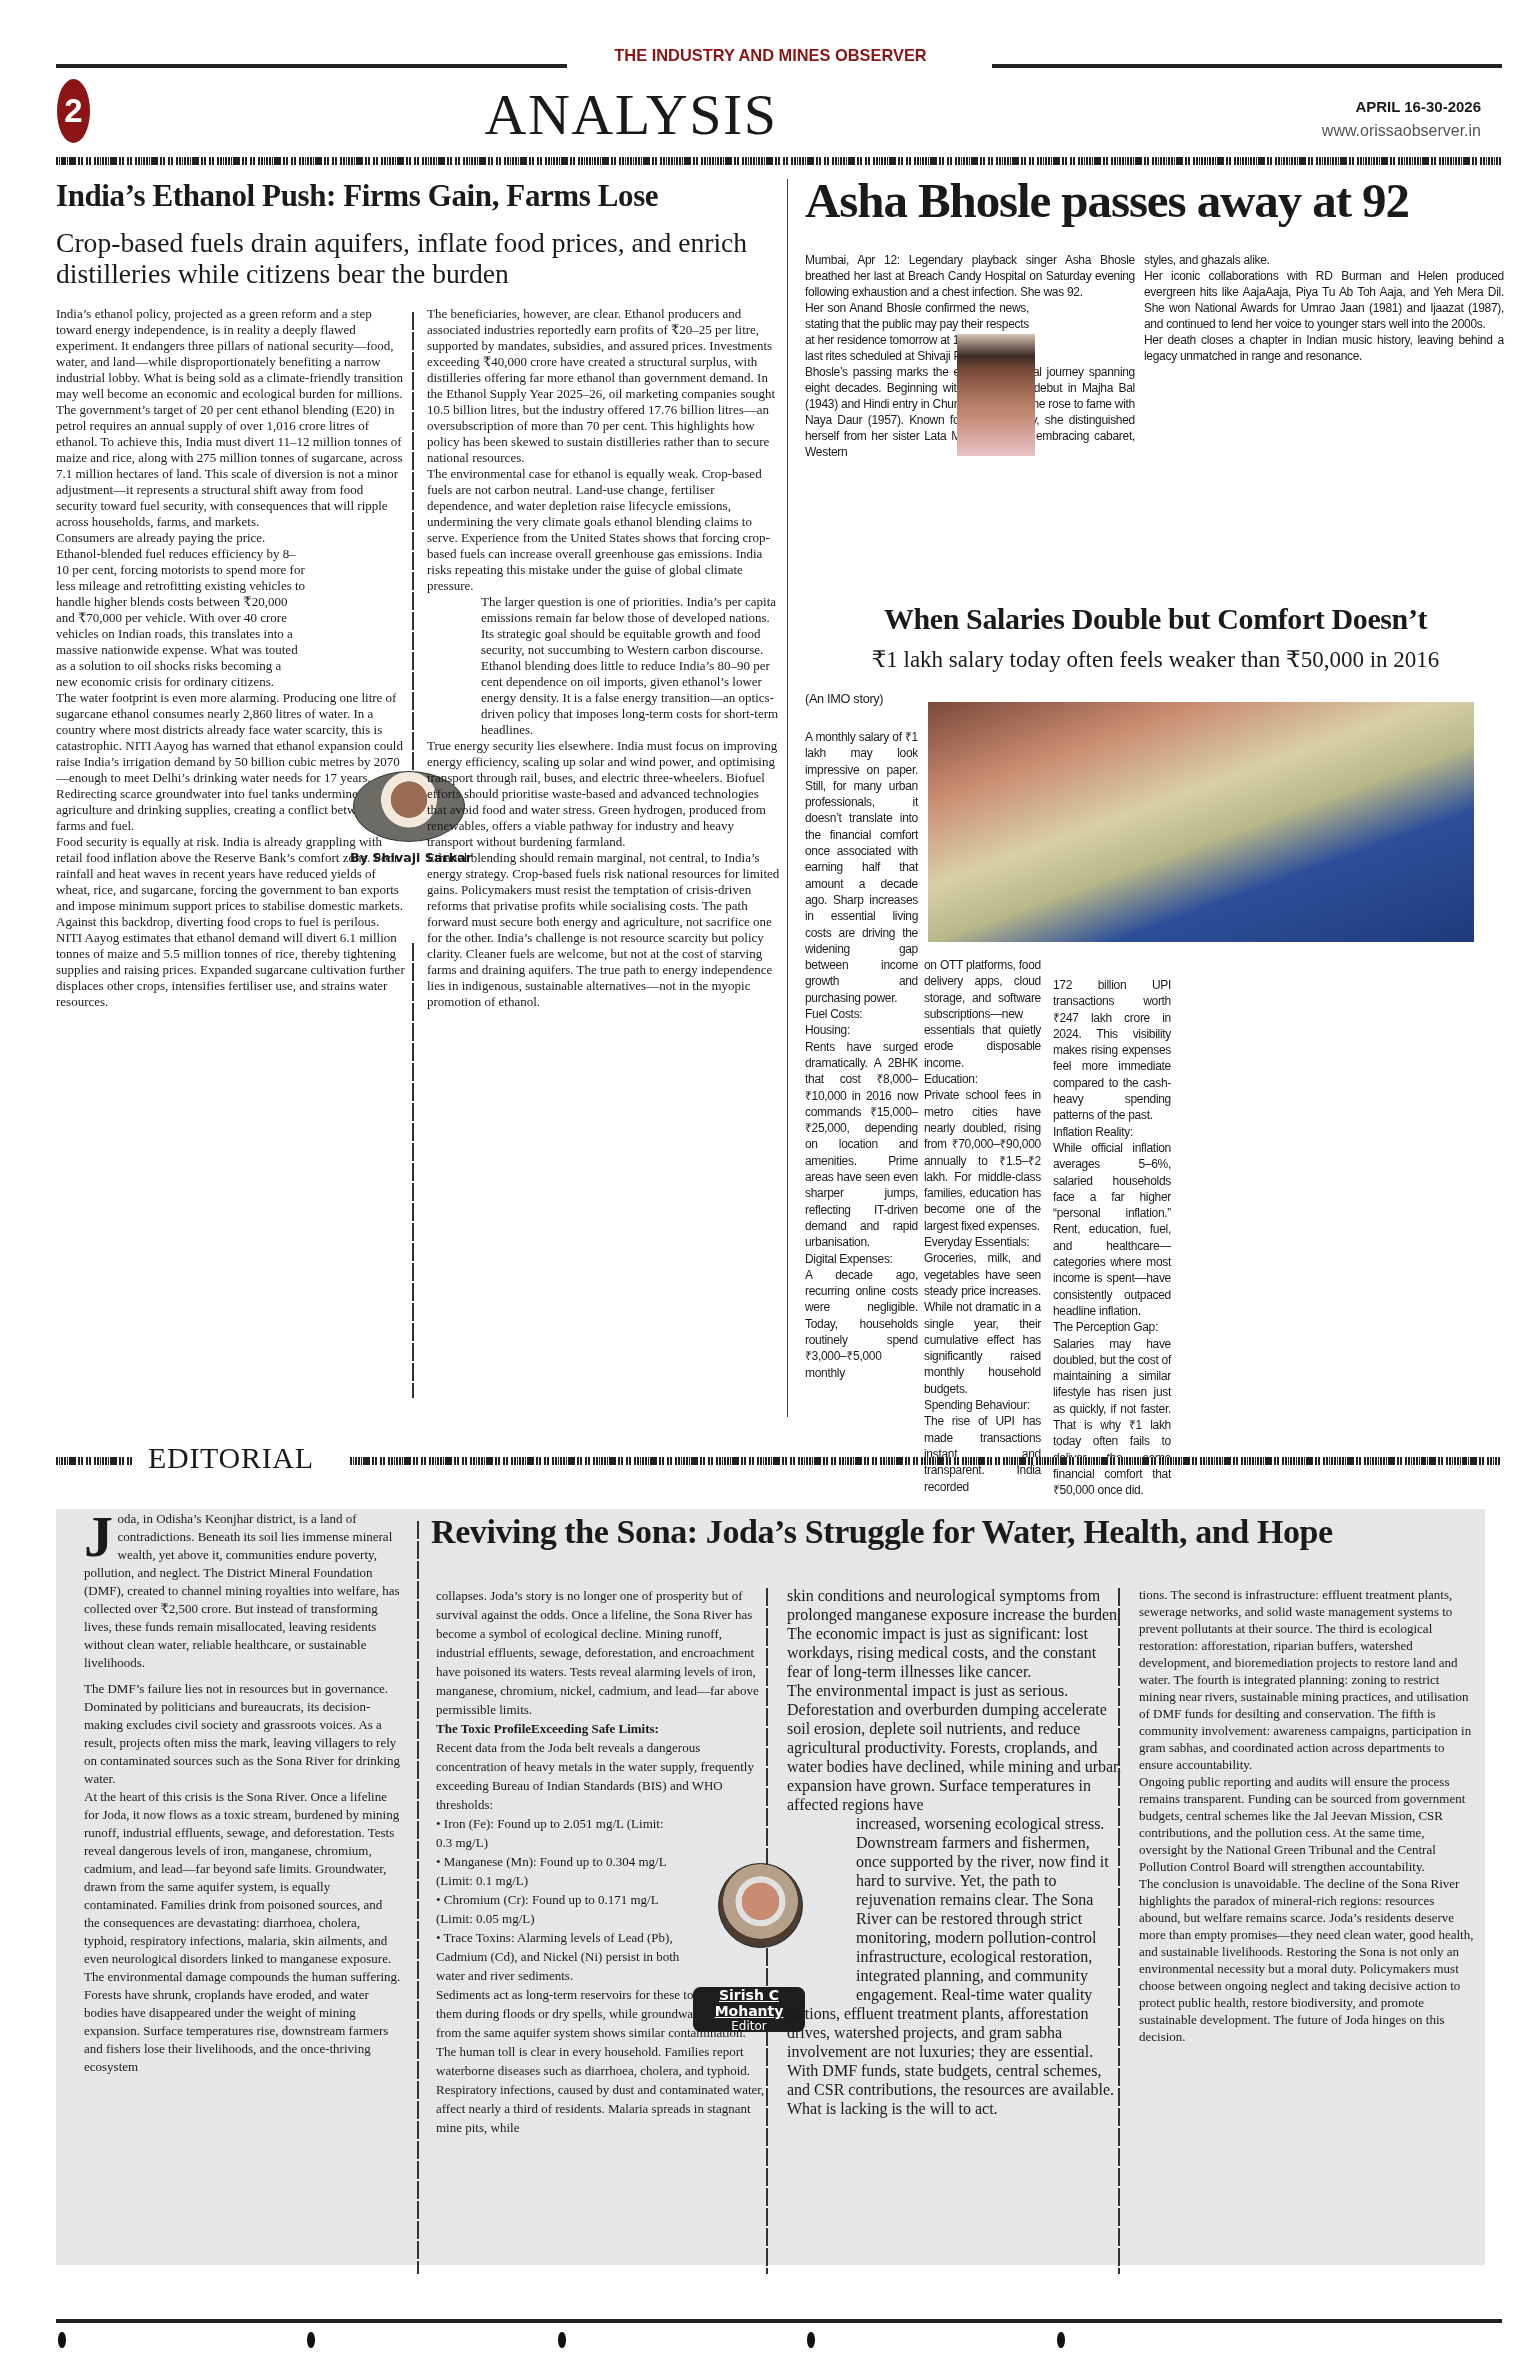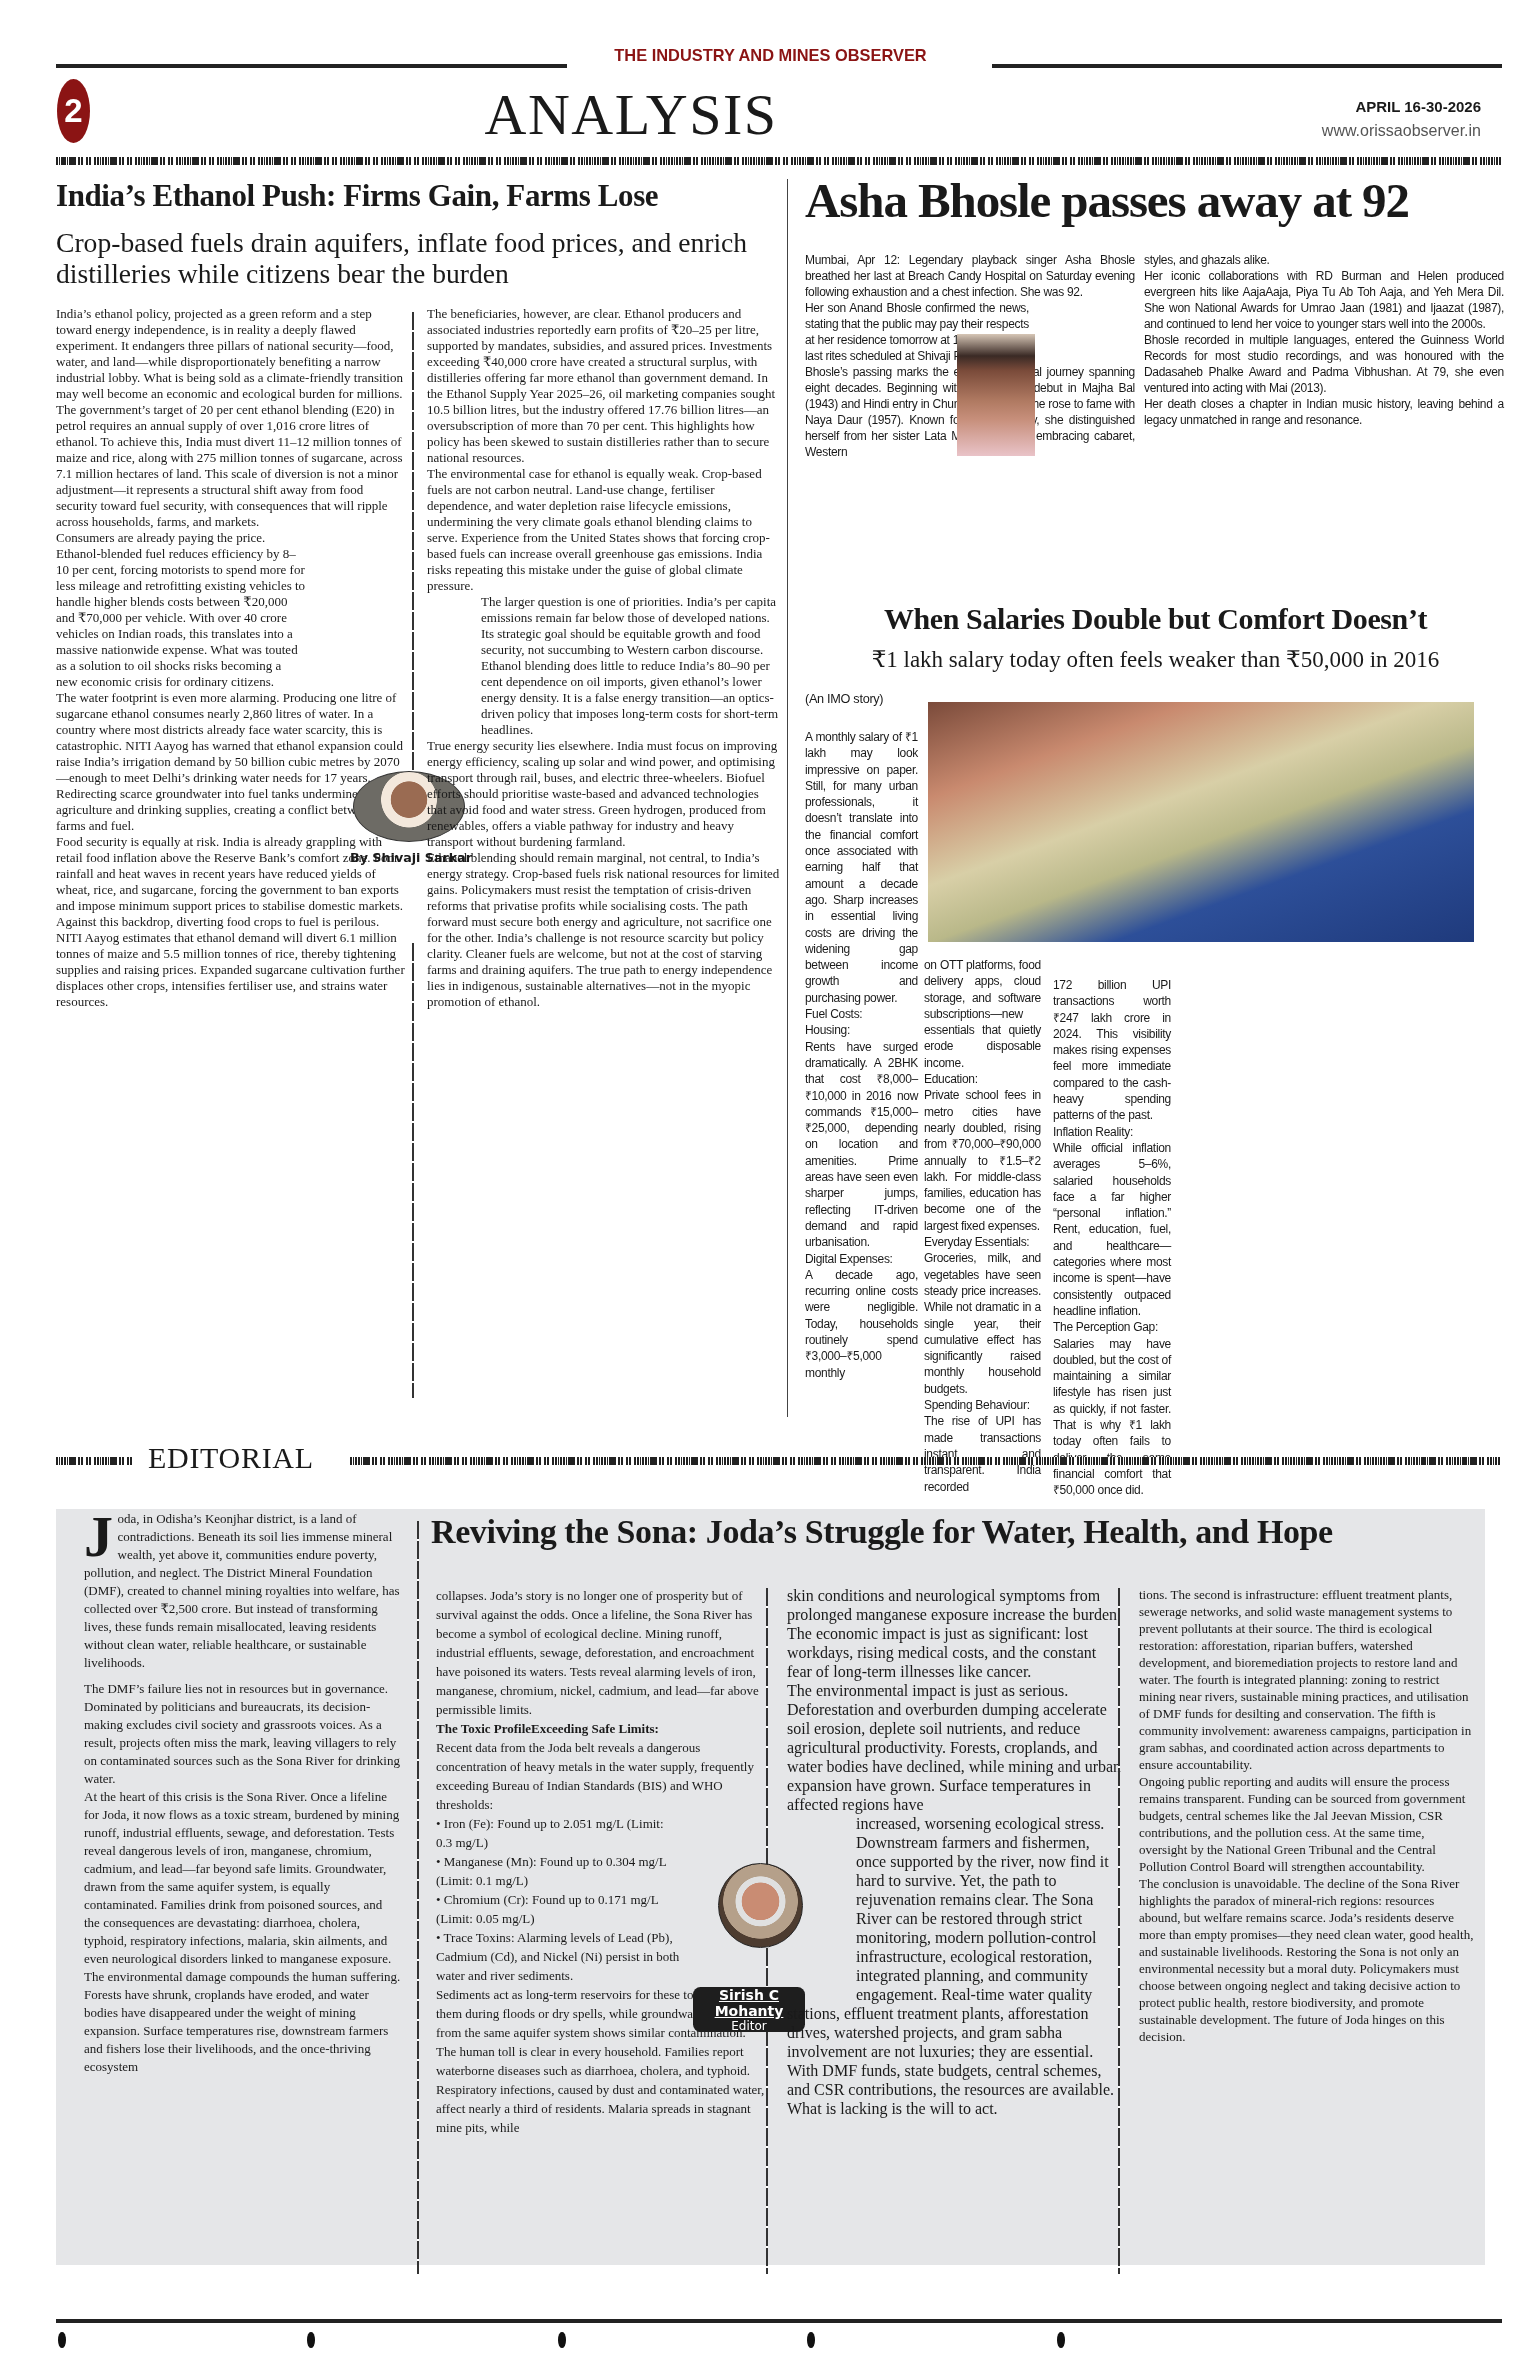--- a/index.html
+++ b/index.html
@@ -75,21 +75,20 @@
 <h1 class="abs headline-asha">Asha Bhosle passes away at 92</h1>
 <div class="col" style="left:805px;top:252px;width:330px;text-align:justify;font-family:'Liberation Sans',sans-serif;font-size:12px;line-height:16px;letter-spacing:-0.3px;">
   <p>Mumbai, Apr 12: Legendary playback singer Asha Bhosle breathed her last at Breach Candy Hospital on Saturday evening following exhaustion and a chest infection. She was 92.</p>
   <p style="width:224px;">Her son Anand Bhosle confirmed the news, stating that the public may pay their respects at her residence tomorrow at 11 am, with the last rites scheduled at Shivaji Park at 4 pm.</p>
   <p>Bhosle’s passing marks the end of a musical journey spanning eight decades. Beginning with her Marathi debut in Majha Bal (1943) and Hindi entry in Chunariya (1948), she rose to fame with Naya Daur (1957). Known for her versatility, she distinguished herself from her sister Lata Mangeshkar by embracing cabaret, Western</p>
 </div>
 <div class="abs asha-photo" style="left:957px;top:334px;width:78px;height:122px;"></div>
 <div class="col" style="left:1144px;top:252px;width:360px;text-align:justify;font-family:'Liberation Sans',sans-serif;font-size:12px;line-height:16px;letter-spacing:-0.3px;">
   <p>styles, and ghazals alike.</p>
   <p>Her iconic collaborations with RD Burman and Helen produced evergreen hits like AajaAaja, Piya Tu Ab Toh Aaja, and Yeh Mera Dil. She won National Awards for Umrao Jaan (1981) and Ijaazat (1987), and continued to lend her voice to younger stars well into the 2000s.</p>
-  <p>Bhosle recorded in multiple languages, entered the Guinness World Records for most studio recordings, and was honoured with the Dadasaheb Phalke Award and Padma Vibhushan. At 79, she even ventured into acting with Mai (2013).</p>
   <p>Her death closes a chapter in Indian music history, leaving behind a legacy unmatched in range and resonance.</p>
 </div>
 
 <h1 class="abs headline-sal">When Salaries Double but Comfort Doesn’t</h1>
 <h2 class="abs deck-sal">₹1 lakh salary today often feels weaker than ₹50,000 in 2016</h2>
 <div class="abs" style="left:805px;top:692px;font-size:12.7px;font-family:'Liberation Sans',sans-serif;letter-spacing:-0.3px;">(An IMO story)</div>
 <div class="abs" style="left:928px;top:702px;width:546px;height:240px;background:linear-gradient(160deg,#7a4a3a 0%,#c98a6f 22%,#d8cfa7 42%,#b9b889 55%,#2d4f99 70%,#1f3a7c 100%);"></div>
 
 <div class="col" style="left:805px;top:729px;width:113px;text-align:justify;font-family:'Liberation Sans',sans-serif;font-size:12px;line-height:16.3px;letter-spacing:-0.3px;">
   <p>A monthly salary of ₹1 lakh may look impressive on paper. Still, for many urban professionals, it doesn’t translate into the financial comfort once associated with earning half that amount a decade ago. Sharp increases in essential living costs are driving the widening gap between income growth and purchasing power.</p>

